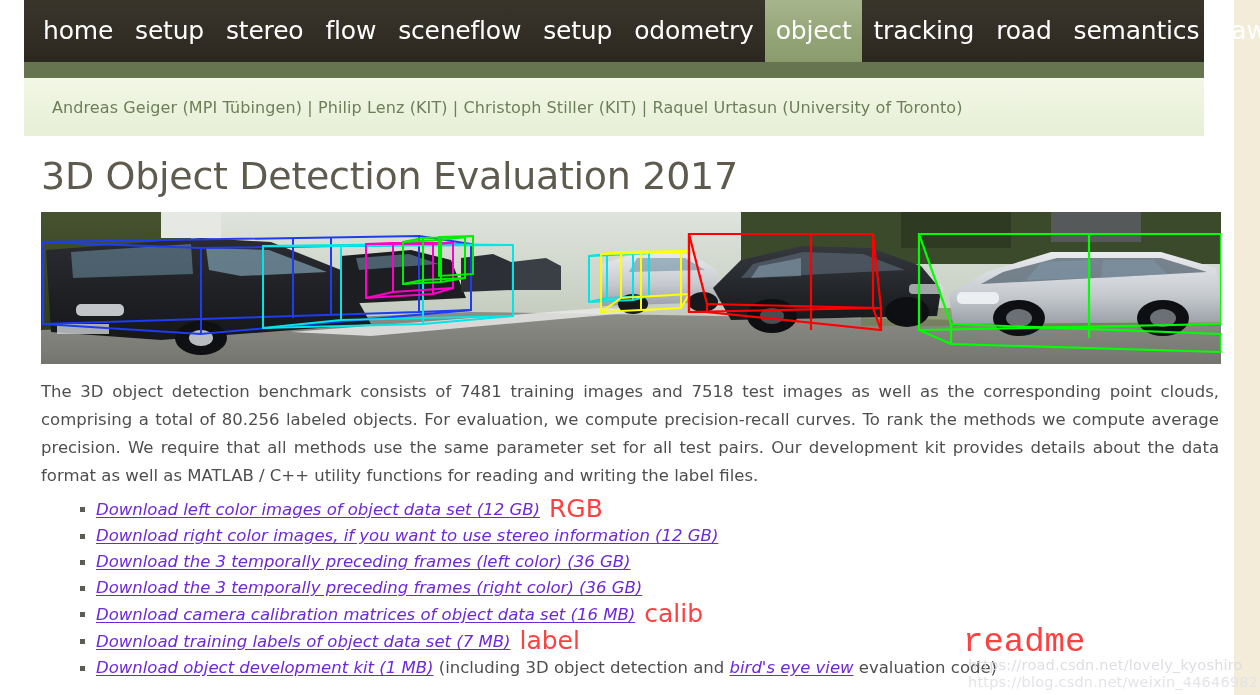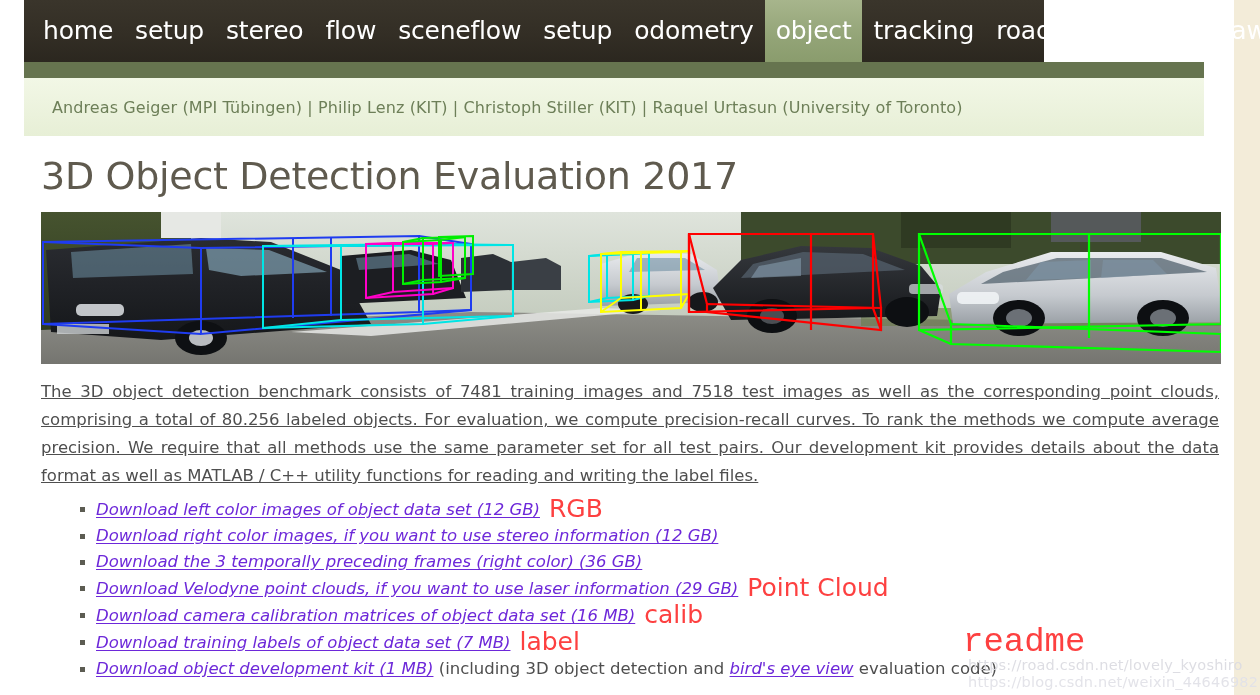--- a/index.html
+++ b/index.html
@@ -18,21 +18,21 @@
     overflow: hidden;
   }
   
   .page-frame-right {
     position: absolute; top: 0; right: 0; width: 26px; height: 695px;
     background: #f3ecd9;
   }
 
   
   .nav-wrap {
-    position: absolute; top: 0; left: 24px; width: 1020px; height: 62px;
+    position: absolute; top: 0; left: 24px; width: 1180px; height: 62px;
     background: linear-gradient(to bottom, #3a352b 0%, #332e25 55%, #2b271f 100%);
     display: flex; align-items: center;
     padding-left: 8px;
   }
   .nav-item {
     color: #ffffff;
     font-size: 25px;
     line-height: 62px;
     height: 62px;
     padding: 0 11px;
@@ -94,21 +94,20 @@
 
   
   .body-para {
     margin: 14px 0 0 17px;
     width: 1178px;
     font-size: 16.5px;
     line-height: 28px;
     color: #4e4e4e;
     text-align: justify;
     font-family: "DejaVu Sans", sans-serif;
-    text-decoration: underline;
   }
 
   
   ul.dl-list {
     margin: 6px 0 0 0;
     padding: 0 0 0 72px;
     list-style: none;
   }
   ul.dl-list li {
     position: relative;
@@ -333,22 +332,22 @@
           </g>
         </g>
       </svg>
     </div>
 
     <p class="body-para">The 3D object detection benchmark consists of 7481 training images and 7518 test images as well as the corresponding point clouds, comprising a total of 80.256 labeled objects. For evaluation, we compute precision-recall curves. To rank the methods we compute average precision. We require that all methods use the same parameter set for all test pairs. Our development kit provides details about the data format as well as MATLAB / C++ utility functions for reading and writing the label files.</p>
 
     <ul class="dl-list" id="dl-list">
         <li><a href="#">Download left color images of object data set (12 GB)</a><span class="annot">RGB</span></li>
         <li><a href="#">Download right color images, if you want to use stereo information (12 GB)</a></li>
+        <li><a href="#">Download the 3 temporally preceding frames (left color) (36 GB)</a></li>
         <li><a href="#">Download the 3 temporally preceding frames (right color) (36 GB)</a></li>
-        <li><a href="#">Download Velodyne point clouds, if you want to use laser information (29 GB)</a><span class="annot">Point Cloud</span></li>
         <li><a href="#">Download camera calibration matrices of object data set (16 MB)</a><span class="annot">calib</span></li>
         <li><a href="#">Download training labels of object data set (7 MB)</a><span class="annot">label</span></li>
         <li><a href="#">Download object development kit (1 MB)</a><span class="tail-text"> (including 3D object detection and </span><a href="#">bird's eye view</a><span class="tail-text"> evaluation code)</span></li>
       </ul>
 
   </div>
 
   <div class="readme-annot">readme</div>
 
   <div class="watermark">

